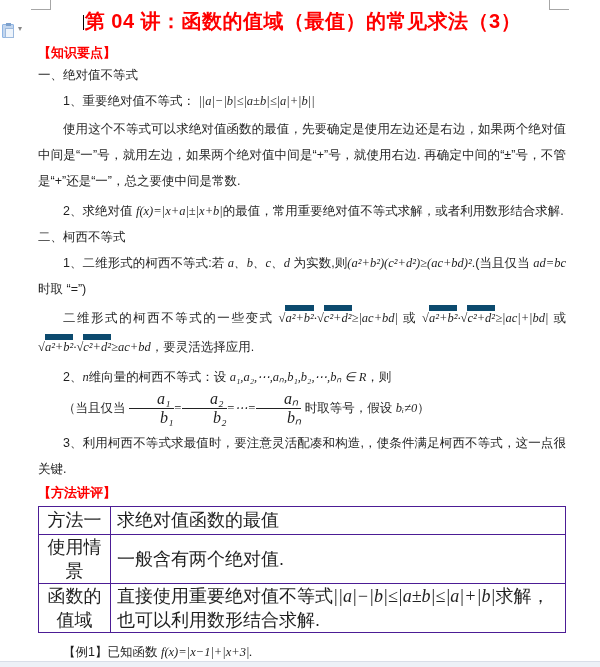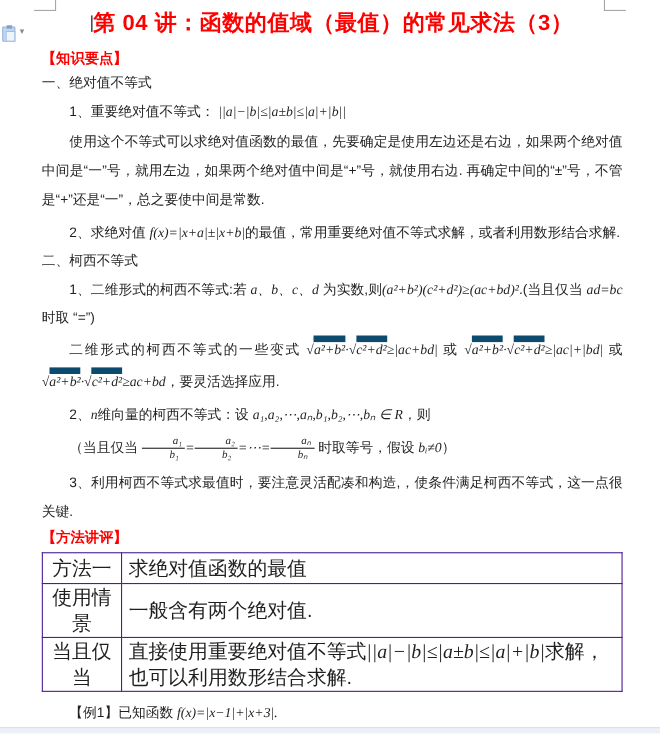--- a/index.html
+++ b/index.html
@@ -32,22 +32,22 @@
   .h-line { height:18px; line-height:18px; margin-bottom:4px; }
   .line { line-height:26px; text-align:justify; }
   .ind { text-indent:2em; }
   .mb2 { margin-bottom:2px; } .mb4 { margin-bottom:4px; }
 
   .math { font-family:"Liberation Serif", serif; font-style:italic; white-space:nowrap; }
   .sqrt { font-style:normal; font-family:"Liberation Serif", serif; }
   .sqrt .rad { border-top:6px solid #0c4a6e; font-style:italic; }
   .tall { line-height:29px; }
 
-  .frac { display:inline-block; vertical-align:middle; text-align:left;
-          font-family:"Liberation Serif", serif; font-style:italic; font-size:10px; line-height:1.15; }
+  .frac { display:inline-block; vertical-align:middle; text-align:right;
+          font-family:"Liberation Serif", serif; font-style:italic; font-size:16px; line-height:1.15; }
   .frac .num { display:block; border-bottom:1px solid #222; padding:0 3px; }
   .frac .den { display:block; }
   .eqline { line-height:34px; }
 
   table.method { width:100%; border-collapse:collapse; margin-top:2px; margin-bottom:6px; }
   table.method td { border:1px solid #4c1d95; height:28px; padding:0 6px; font-size:18px; }
   td.lbl { width:72px; text-align:center; }
   td.ctr { text-align:left; }
 
   .bottom-bar { position:absolute; left:0; right:0; bottom:0; height:6px;
@@ -102,21 +102,21 @@
       <tbody>
           <tr>
         <td class="lbl">方法一</td>
         <td class="ctr">求绝对值函数的最值</td>
       </tr>
       <tr>
         <td class="lbl">使用情景</td>
         <td class="ctr">一般含有两个绝对值.</td>
       </tr>
       <tr>
-        <td class="lbl">当且仅当</td>
+        <td class="lbl">函数的值域</td>
         <td><span>直接使用重要绝对值不等式</span><span class="math">||a|−|b|≤|a±b|≤|a|+|b|</span><span>求解，也可以利用数形结合求解.</span></td>
       </tr>
     </tbody>
       </table>
 
     <div class="line ind mb4"><span>【例1】已知函数 </span><span class="math">f(x)=|x−1|+|x+3|.</span></div>
 
     <div class="line mb4"><span>(1)求 </span><span class="math">x</span><span> 的取值范围,使 </span><span class="math">f(x)</span><span> 为常数函数；</span></div>
 
   </div>

